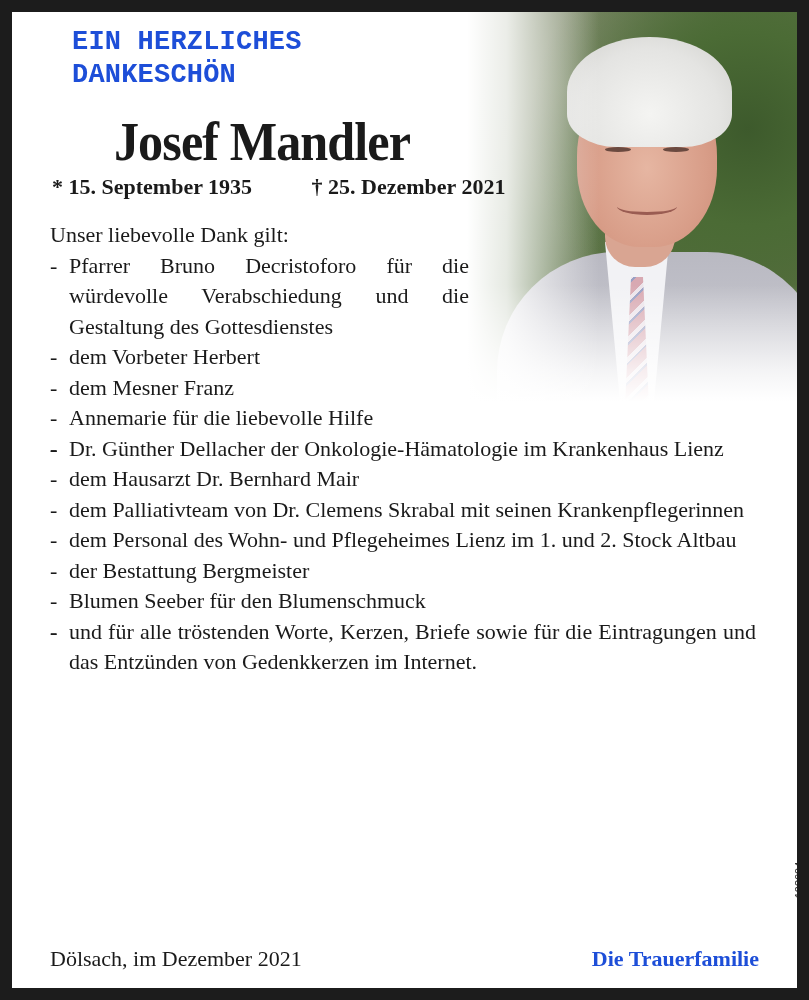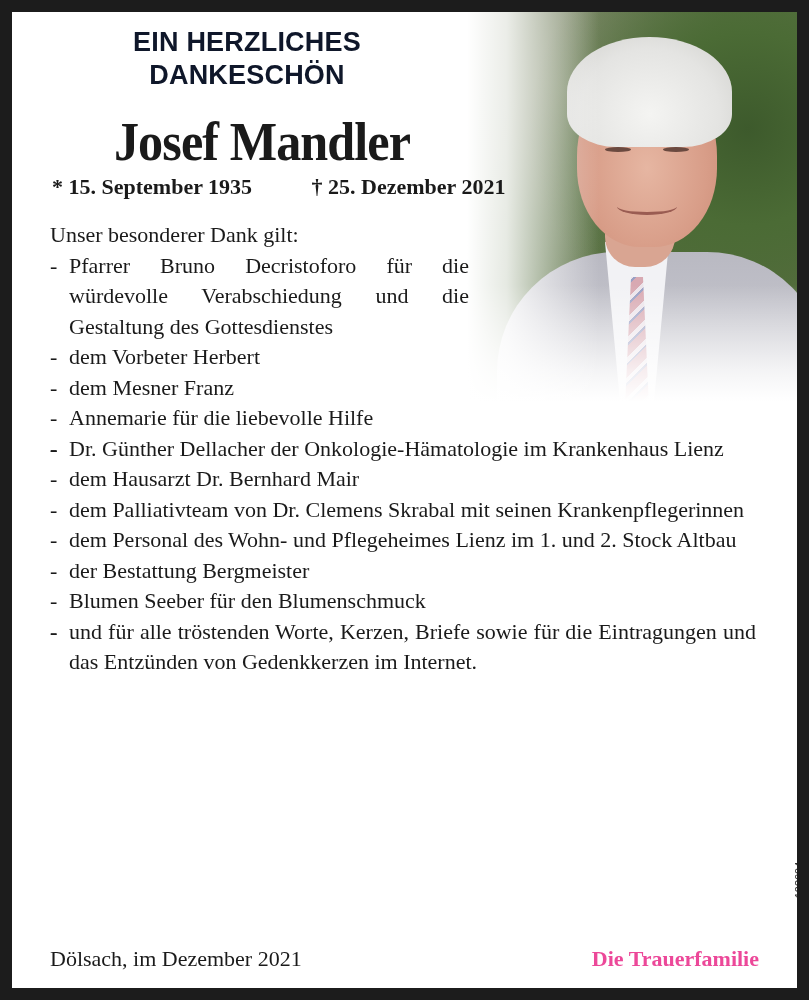--- a/index.html
+++ b/index.html
@@ -88,26 +88,26 @@
       border-bottom: 3px solid #9a5c52;
       border-radius: 0 0 50% 50%;
     }
 
     .text-area { position: absolute; left: 0; top: 0; width: 785px; z-index: 10; }
 
     .headline {
       position: absolute;
       left: 60px; width: 350px;
       top: 14px;
-      text-align: center;
-      font-family: Liberation Sans, sans-serif;
+      text-align: left;
+      font-family: Liberation Mono, monospace;
       font-weight: bold;
       font-size: 27px;
       line-height: 33px;
-      color: #0f172a;
+      color: #1d4ed8;
       letter-spacing: 0.2px;
     }
     .name {
       position: absolute;
       left: 50px; width: 400px; top: 100px;
       text-align: center;
       font-family: "Liberation Serif", serif;
       font-weight: bold;
       font-size: 54px;
       line-height: 60px;
@@ -152,21 +152,21 @@
       font-family: "Liberation Serif", serif;
       font-size: 22px;
       color: #1a1a1a;
     }
     .footer-right {
       position: absolute;
       right: 38px; top: 934px;
       font-family: "Liberation Serif", serif;
       font-weight: bold;
       font-size: 22px;
-      color: #ec4899;
+      color: #1d4ed8;
     }
     .ad-id {
       position: absolute;
       right: 4px; top: 838px;
       font-family: "Liberation Sans", sans-serif;
       font-size: 11px;
       color: #333;
       transform: rotate(-90deg);
       transform-origin: right top;
       white-space: nowrap;
@@ -200,21 +200,21 @@
     </div>
 
     <div class="name">Josef Mandler</div>
 
     <div class="dates">
       <span>* 15. September 1935</span>
       <span>† 25. Dezember 2021</span>
     </div>
 
     <div class="body-text">
-      <div class="intro">Unser besonderer Dank gilt:</div>
+      <div class="intro">Unser liebevolle Dank gilt:</div>
       <ul class="thanks">
         <li class="narrow"><span class="dash">-</span><span>Pfarrer Bruno Decristoforo für die würdevolle Verabschiedung und die Gestaltung des Gottesdienstes</span></li>
         <li><span class="dash">-</span><span>dem Vorbeter Herbert</span></li>
         <li><span class="dash">-</span><span>dem Mesner Franz</span></li>
         <li><span class="dash">-</span><span>Annemarie für die liebevolle Hilfe</span></li>
         <li><span class="dash">-</span></li>
         <li><span class="dash">-</span></li>
         <li><span class="dash">-</span><span>Dr. Günther Dellacher der Onkologie-Hämatologie im Krankenhaus Lienz</span></li>
         <li><span class="dash">-</span><span>dem Hausarzt Dr. Bernhard Mair</span></li>
         <li><span class="dash">-</span><span>dem Palliativteam von Dr. Clemens Skrabal mit seinen Krankenpflegerinnen</span></li>

